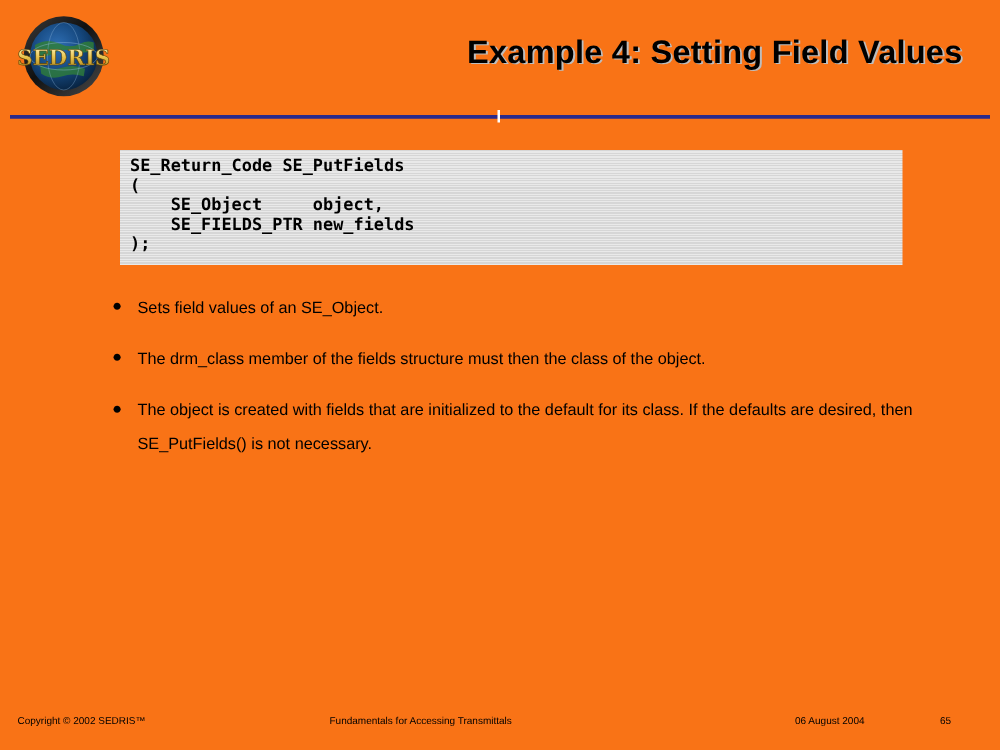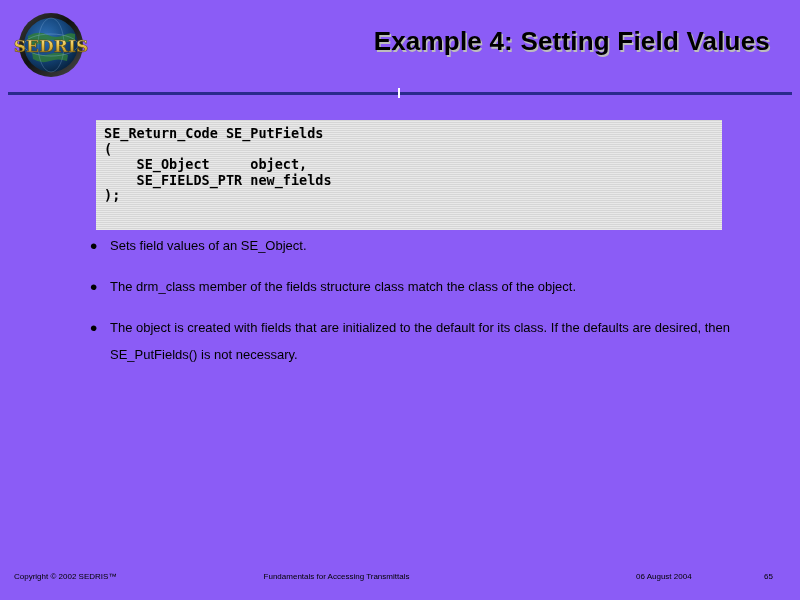--- a/index.html
+++ b/index.html
@@ -10,21 +10,21 @@
     width: 800px;
     height: 600px;
     background: #ffffff;
     font-family: "Liberation Sans", sans-serif;
     overflow: hidden;
   }
   .slide {
     position: relative;
     width: 800px;
     height: 600px;
-    background: #8b5cf6;
+    background: #f97316;
   }
 
   
   .logo {
     position: absolute;
     left: 8px;
     top: 12px;
     width: 86px;
     height: 66px;
   }
@@ -59,21 +59,21 @@
     height: 10px;
     background: #ffffff;
   }
 
   
   .code-box {
     position: absolute;
     left: 96px;
     top: 120px;
     width: 626px;
-    height: 110px;
+    height: 92px;
     background:
       repeating-linear-gradient(
         0deg,
         #e9e9e9 0px, #e9e9e9 1px,
         #d6d6d6 1px, #d6d6d6 2px
       );
     border: 0;
     padding: 6px 0 16px 8px;
     box-sizing: border-box;
   }
@@ -138,21 +138,20 @@
     top: 572px;
     font-size: 8px;
     color: #000000;
   }
   .footer-page {
     position: absolute;
     left: 752px;
     top: 572px;
     font-size: 8px;
     color: #000000;
-    margin-left: 12px;
   }
 </style>
 </head>
 <body>
 
 <div class="slide">
 
   <div class="logo">
     <svg width="86" height="66" viewBox="0 0 86 66">
       <defs>
@@ -195,21 +194,21 @@
 );</pre>
   </div>
 
   <div class="bullets">
     <div class="bullet">
       <span class="dot">•</span>
       <span class="btext">Sets field values of an SE_Object.</span>
     </div>
     <div class="bullet">
       <span class="dot">•</span>
-      <span class="btext">The drm_class member of the fields structure class match the class of the object.</span>
+      <span class="btext">The drm_class member of the fields structure must then the class of the object.</span>
     </div>
     <div class="bullet">
       <span class="dot">•</span>
       <span class="btext">The object is created with fields that are initialized to the default for its class.  If the defaults are desired, then SE_PutFields() is not necessary.</span>
     </div>
   </div>
 
   <div class="footer-left">Copyright © 2002 SEDRIS™</div>
   <div class="footer-center">Fundamentals for Accessing Transmittals</div>
   <div class="footer-date">06 August 2004</div>

